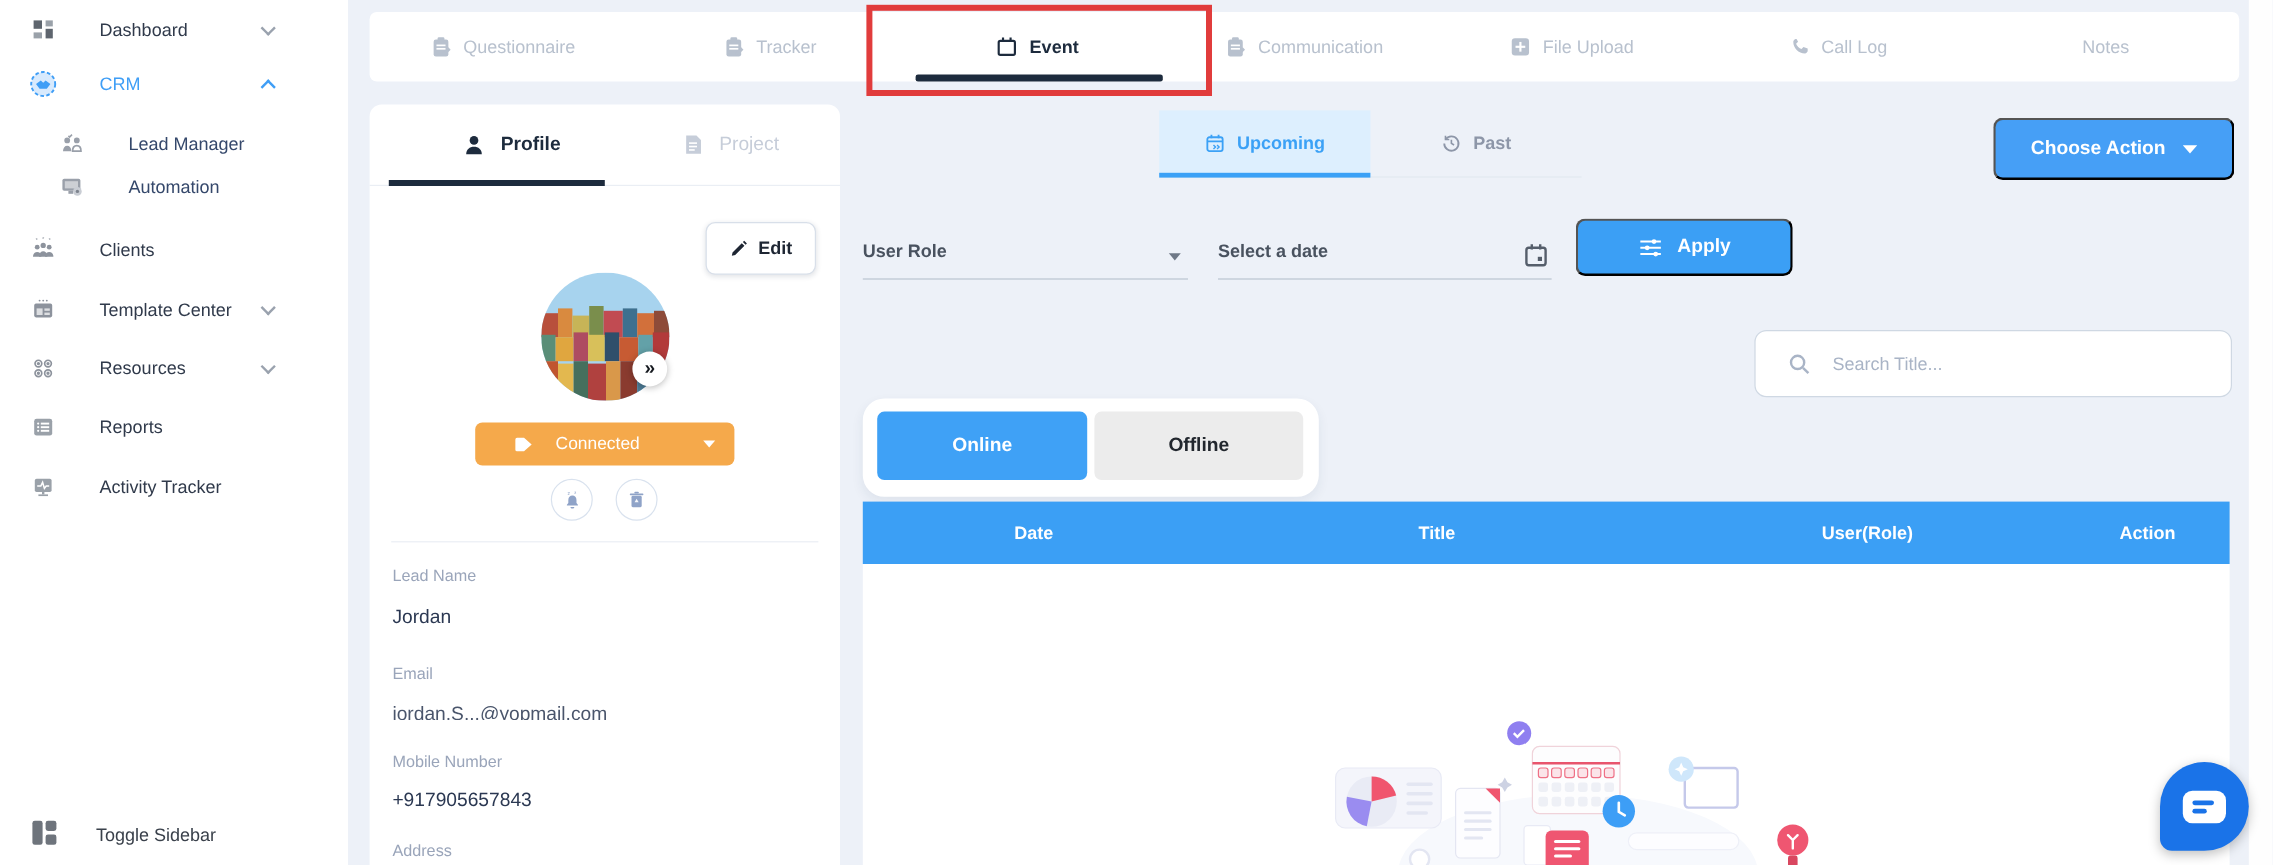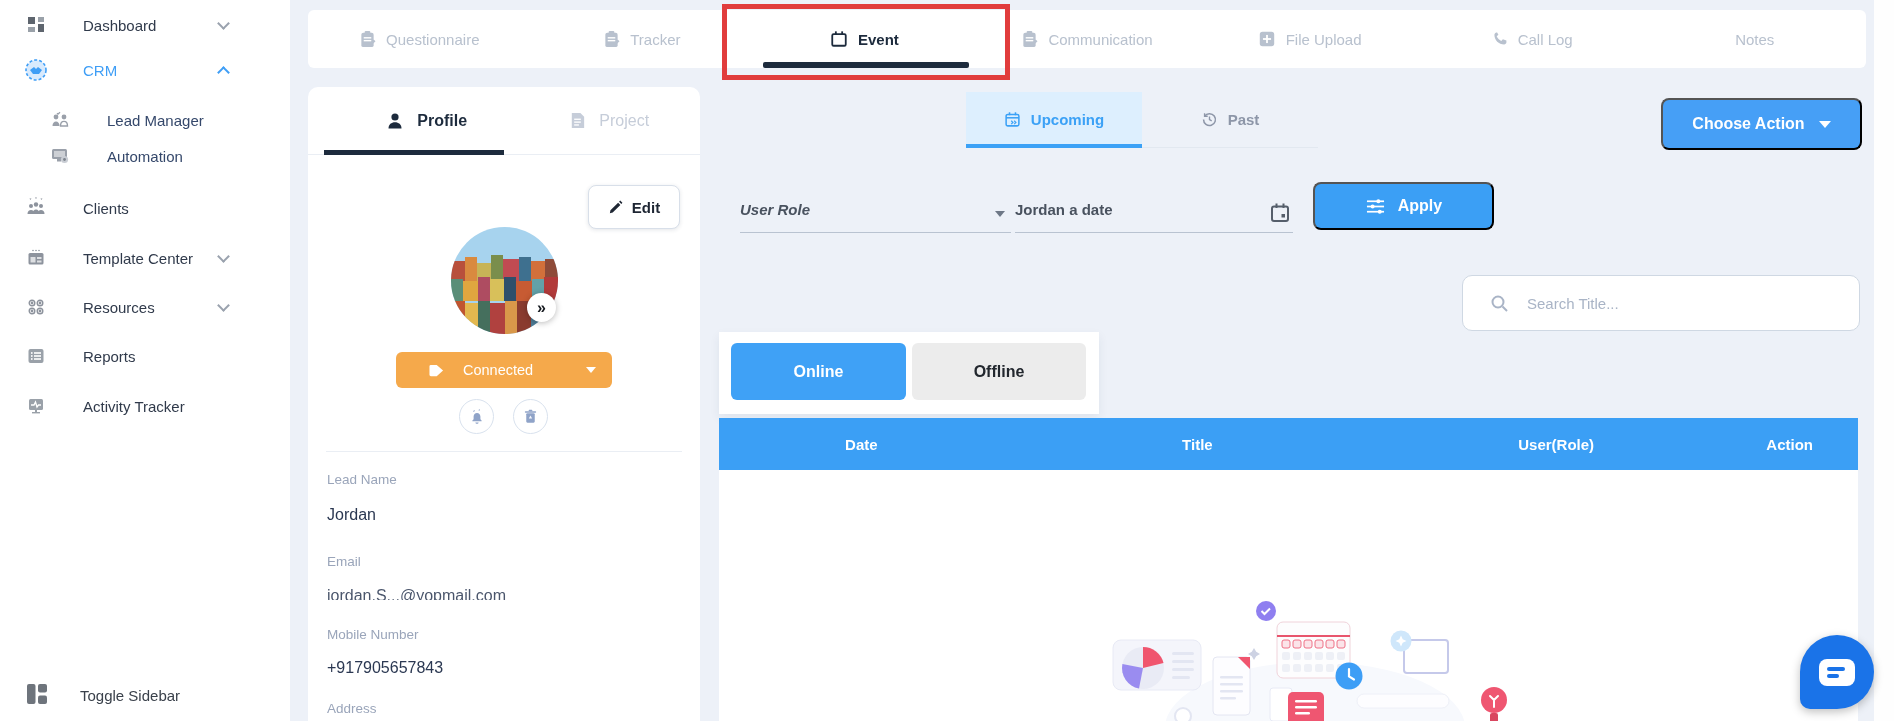--- a/index.html
+++ b/index.html
@@ -70,35 +70,35 @@
   .ev-tab { width:212px; display:flex; align-items:center; justify-content:center; gap:10px;
             font-size:15px; font-weight:600; color:#8D96A8; cursor:pointer; position:relative; }
   .ev-tab.active { background:#DDEFFE; color:#3BA1F6; }
   .ev-tab.active::after { content:""; position:absolute; left:0; bottom:-1px; width:100%; height:4px; background:#3BA1F6; }
   .choose-btn { position:absolute; left:1661px; top:98px; width:201px; height:52px; background:#469FF6;
                 border-radius:8px; display:flex; align-items:center; justify-content:center; gap:14px;
                 color:#fff; font-size:16px; font-weight:700; cursor:pointer; }
   .caret-w { width:0; height:0; border-left:6px solid transparent; border-right:6px solid transparent; border-top:7px solid #fff; }
   .sel-field { position:absolute; height:32px; border-bottom:1px solid #B9C3D1; font-size:15px;
                font-weight:700; color:#49525F; cursor:pointer; }
-  .sel-role { left:740px; top:201px; width:271px;font-style:italic; }
+  .sel-role { left:719px; top:201px; width:271px; }
   .sel-date { left:1015px; top:201px; width:278px; }
   .sel-field .caret-g { position:absolute; right:6px; top:10px; width:0; height:0;
                border-left:5px solid transparent; border-right:5px solid transparent; border-top:6px solid #6E7887; }
   .sel-field .cal { position:absolute; right:2px; top:1px; }
   .apply-btn { position:absolute; left:1313px; top:182px; width:181px; height:48px; background:#3B9FF5;
                border-radius:8px; display:flex; align-items:center; justify-content:center; gap:12px;
                color:#fff; font-size:16px; font-weight:700; cursor:pointer; }
   .search-box { position:absolute; left:1462px; top:275px; width:398px; height:56px; }
   .search-box input { width:100%; height:100%; border:1px solid #CFD8E3; border-radius:10px; background:#fff;
                padding-left:64px; font-size:15px; color:#333; outline:none; }
   .search-box input::placeholder { color:#A9B4C6; }
   .search-box svg { position:absolute; left:28px; top:19px; }
   .mode-card { position:absolute; left:719px; top:332px; width:380px; height:82px; background:#fff;
-               border-radius:0; box-shadow:0 4px 10px rgba(30,60,90,.07); }
+               border-radius:18px; box-shadow:0 4px 10px rgba(30,60,90,.07); }
   .mode-btn { position:absolute; top:11px; height:57px; border-radius:6px; display:flex; align-items:center;
               justify-content:center; font-size:16px; font-weight:700; cursor:pointer; }
   .mode-on  { left:12px;  width:175px; background:#3FA1F6; color:#fff; }
   .mode-off { left:193px; width:174px; background:#ECECEC; color:#22272E; }
   .thead { position:absolute; left:719px; top:418px; width:1139px; height:52px; background:#3B9FF5;
            display:flex; align-items:center; color:#fff; font-size:15px; font-weight:700; }
   .th { text-align:center; }
   .th:nth-child(1){ width:25%; } .th:nth-child(2){ width:34%; } .th:nth-child(3){ width:29%; } .th:nth-child(4){ width:12%; }
   .tbody { position:absolute; left:719px; top:470px; width:1139px; height:251px; background:#fff; overflow:hidden; }
 
@@ -439,21 +439,21 @@
     <span>Choose Action</span>
     <span class="caret-w"></span>
   </button>
 
   <div class="sel-field sel-role">
     <span>User Role</span>
     <span class="caret-g"></span>
   </div>
 
   <div class="sel-field sel-date">
-    <span>Jordan a date</span>
+    <span>Select a date</span>
     <span class="cal">
       <svg width="22" height="22" viewBox="0 0 22 22" fill="none" stroke="#555E6B" stroke-width="2">
           <rect x="3" y="4.5" width="16" height="14.5" rx="2"></rect>
           <line x1="7.5" y1="1.5" x2="7.5" y2="6"></line>
           <line x1="14.5" y1="1.5" x2="14.5" y2="6"></line>
           <rect x="12.5" y="12" width="3.5" height="3.5" fill="#555E6B" stroke="none"></rect>
         </svg>
     </span>
   </div>
 

